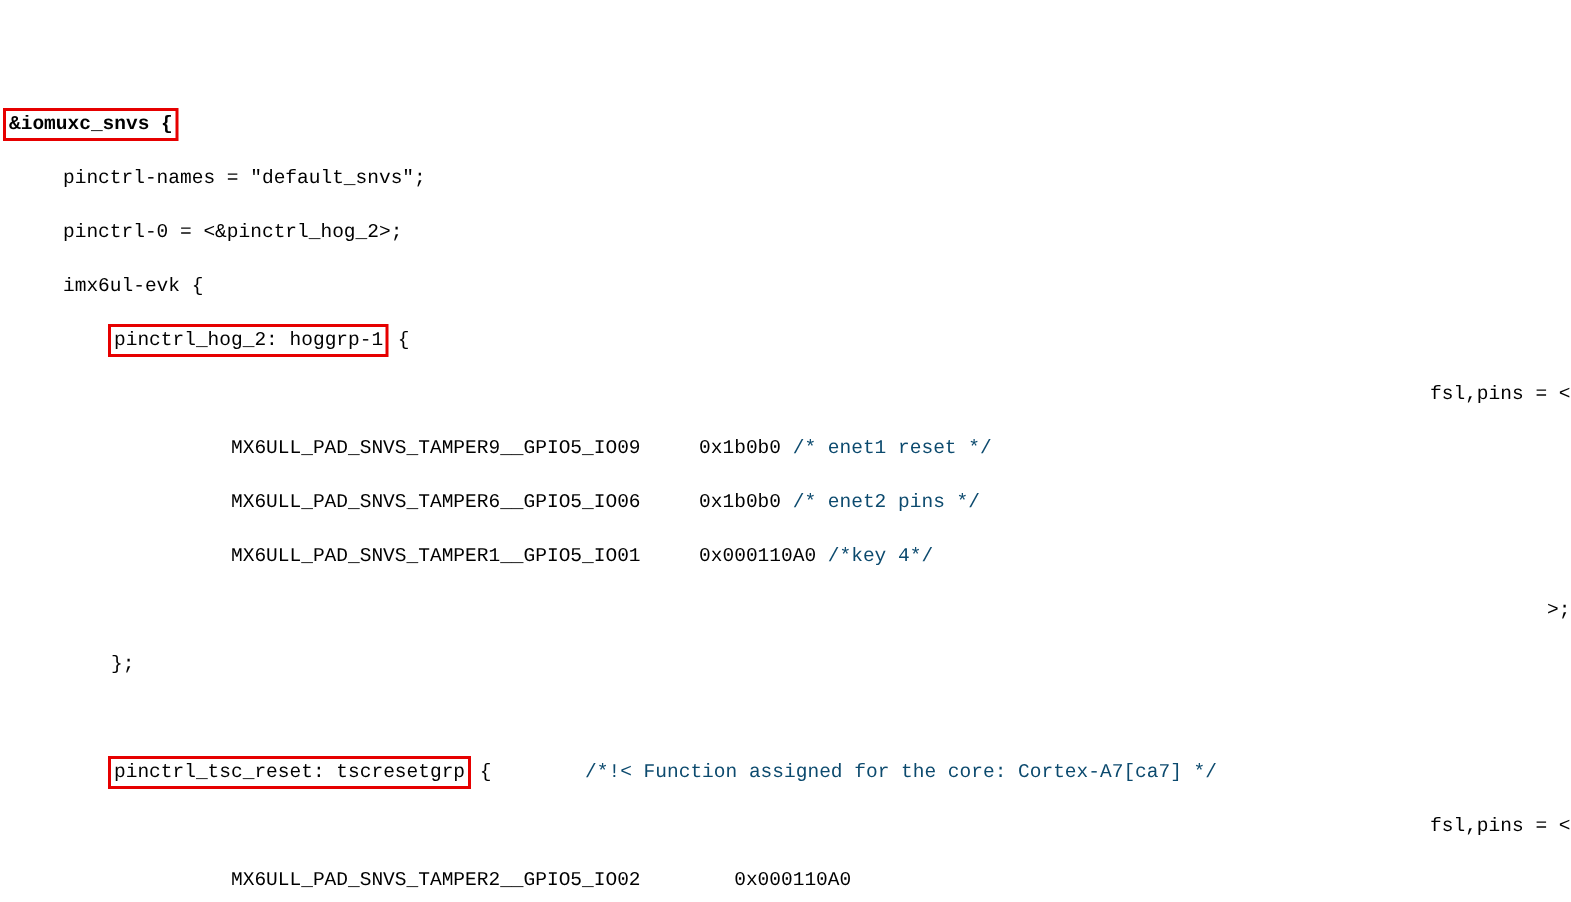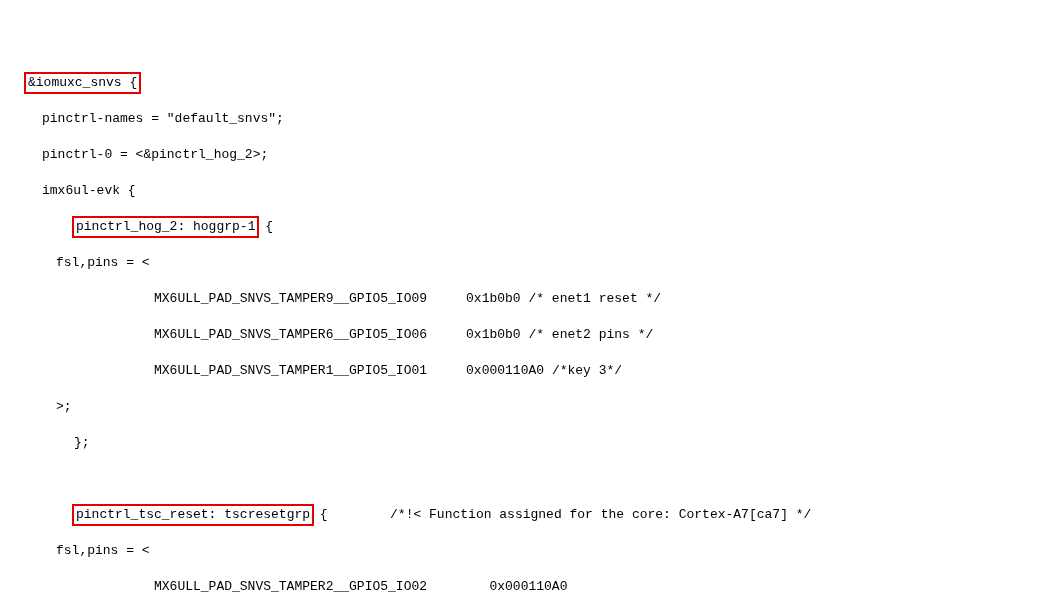--- a/index.html
+++ b/index.html
@@ -7,42 +7,42 @@
     font-family: "Courier New", Consolas, monospace;
     font-size: 13px;
     line-height: 18px;
     background: #ffffff;
     color: #000000;
     white-space: pre;
     padding: 2px 0;
     width: 1047px;
   }
   .line { position: relative; height: 18px; }
-  .ind0 { padding-left: 26px; }
+  .ind0 { padding-left: 4px; font-weight: bold; }
   .ind1 { padding-left: 42px; }
   .ind2 { padding-left: 74px; }
-  .ind3 { padding-left: 56px; }
+  .ind3 { padding-left: 108px; text-align: right; }
   .ind4 { padding-left: 154px; }
-  .comment { color: #000000; }
+  .comment { color: #0c4a6e; }
   .redbox { border: 2px solid #e60000; display: inline-block; padding: 0 2px; margin: -2px -2px; }
 </style>
 </head>
 <body>
 
 
 
 <div class="line ind0"><span class="redbox">&amp;iomuxc_snvs {</span></div>
 <div class="line ind1">pinctrl-names = "default_snvs";</div>
 <div class="line ind1">pinctrl-0 = &lt;&amp;pinctrl_hog_2&gt;;</div>
 <div class="line ind1">imx6ul-evk {</div>
 <div class="line ind2"><span class="redbox">pinctrl_hog_2: hoggrp-1</span><span> {</span></div>
 <div class="line ind3">fsl,pins = &lt;</div>
 <div class="line ind4"><span>MX6ULL_PAD_SNVS_TAMPER9__GPIO5_IO09     0x1b0b0 </span><span class="comment">/* enet1 reset */</span></div>
 <div class="line ind4"><span>MX6ULL_PAD_SNVS_TAMPER6__GPIO5_IO06     0x1b0b0 </span><span class="comment">/* enet2 pins */</span></div>
-<div class="line ind4"><span>MX6ULL_PAD_SNVS_TAMPER1__GPIO5_IO01     0x000110A0 </span><span class="comment">/*key 3*/</span></div>
+<div class="line ind4"><span>MX6ULL_PAD_SNVS_TAMPER1__GPIO5_IO01     0x000110A0 </span><span class="comment">/*key 4*/</span></div>
 <div class="line ind3">&gt;;</div>
 <div class="line ind2">};</div>
 <div class="line"></div>
 <div class="line ind2"><span class="redbox">pinctrl_tsc_reset: tscresetgrp</span><span> {        </span><span class="comment">/*!&lt; Function assigned for the core: Cortex-A7[ca7] */</span></div>
 <div class="line ind3">fsl,pins = &lt;</div>
 <div class="line ind4">MX6ULL_PAD_SNVS_TAMPER2__GPIO5_IO02        0x000110A0</div>
 
 
 
 

